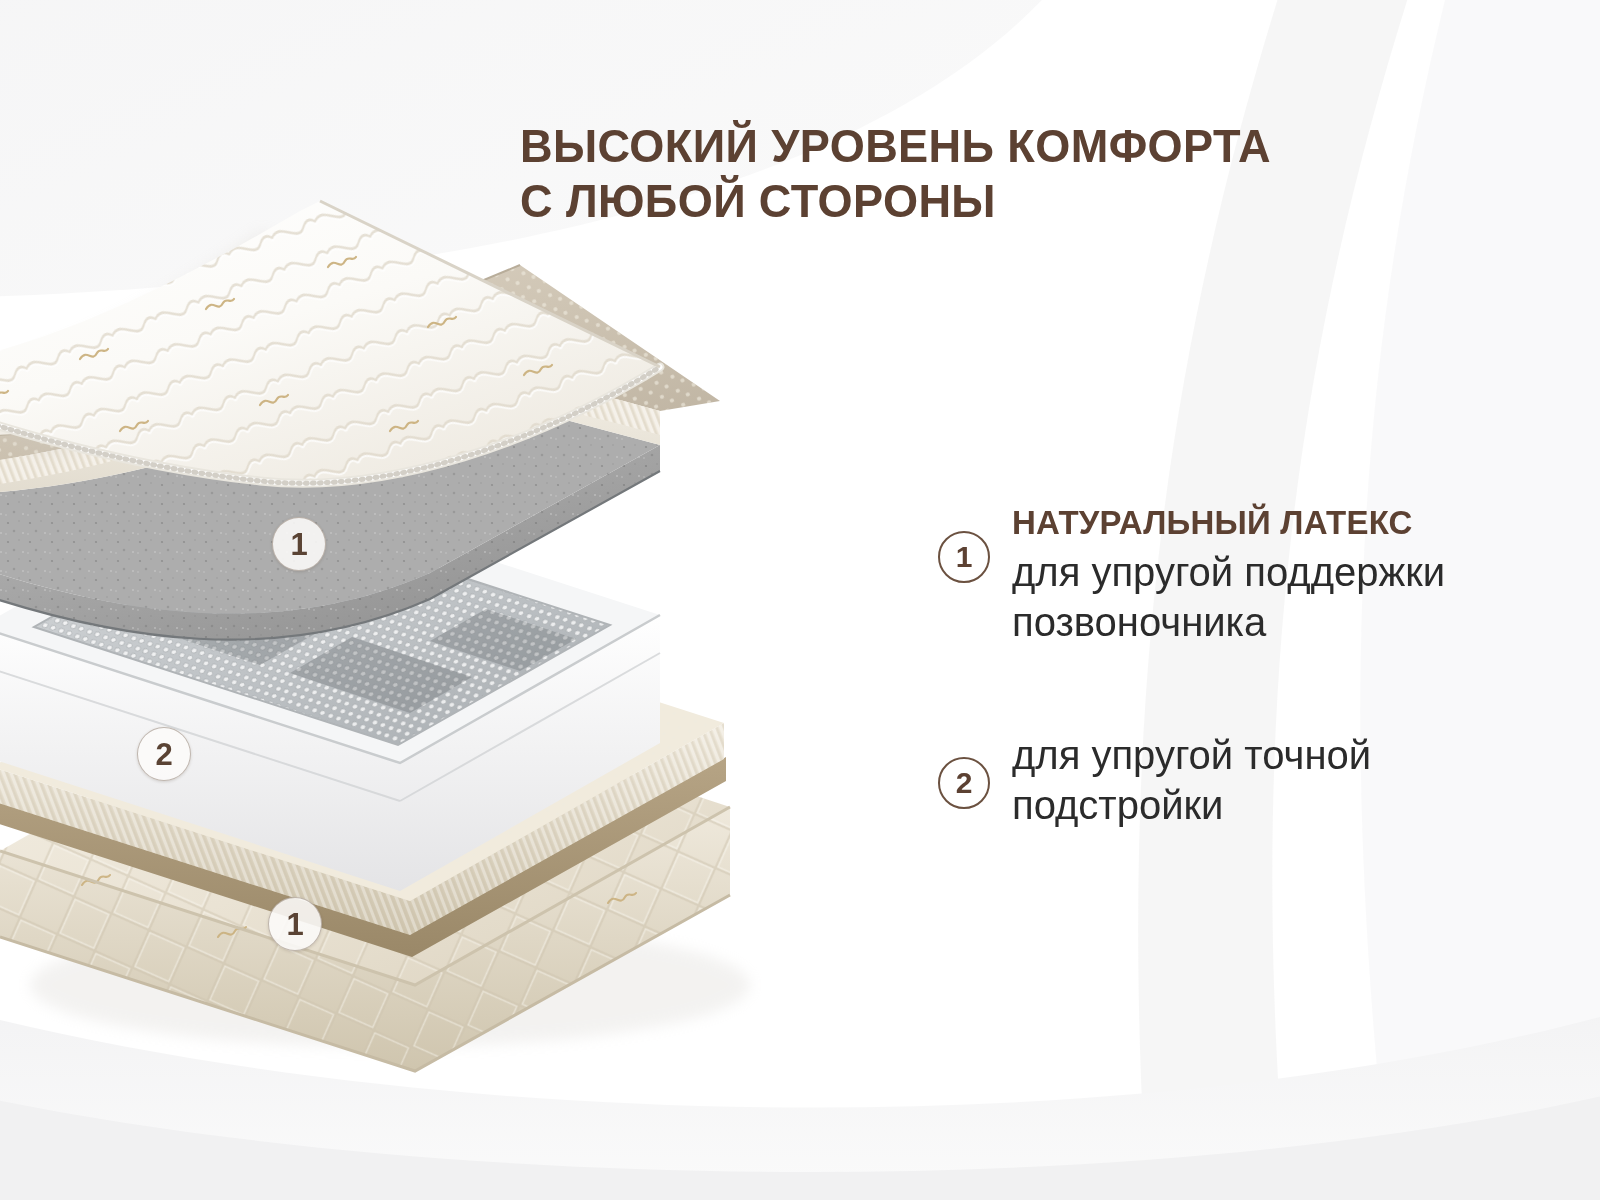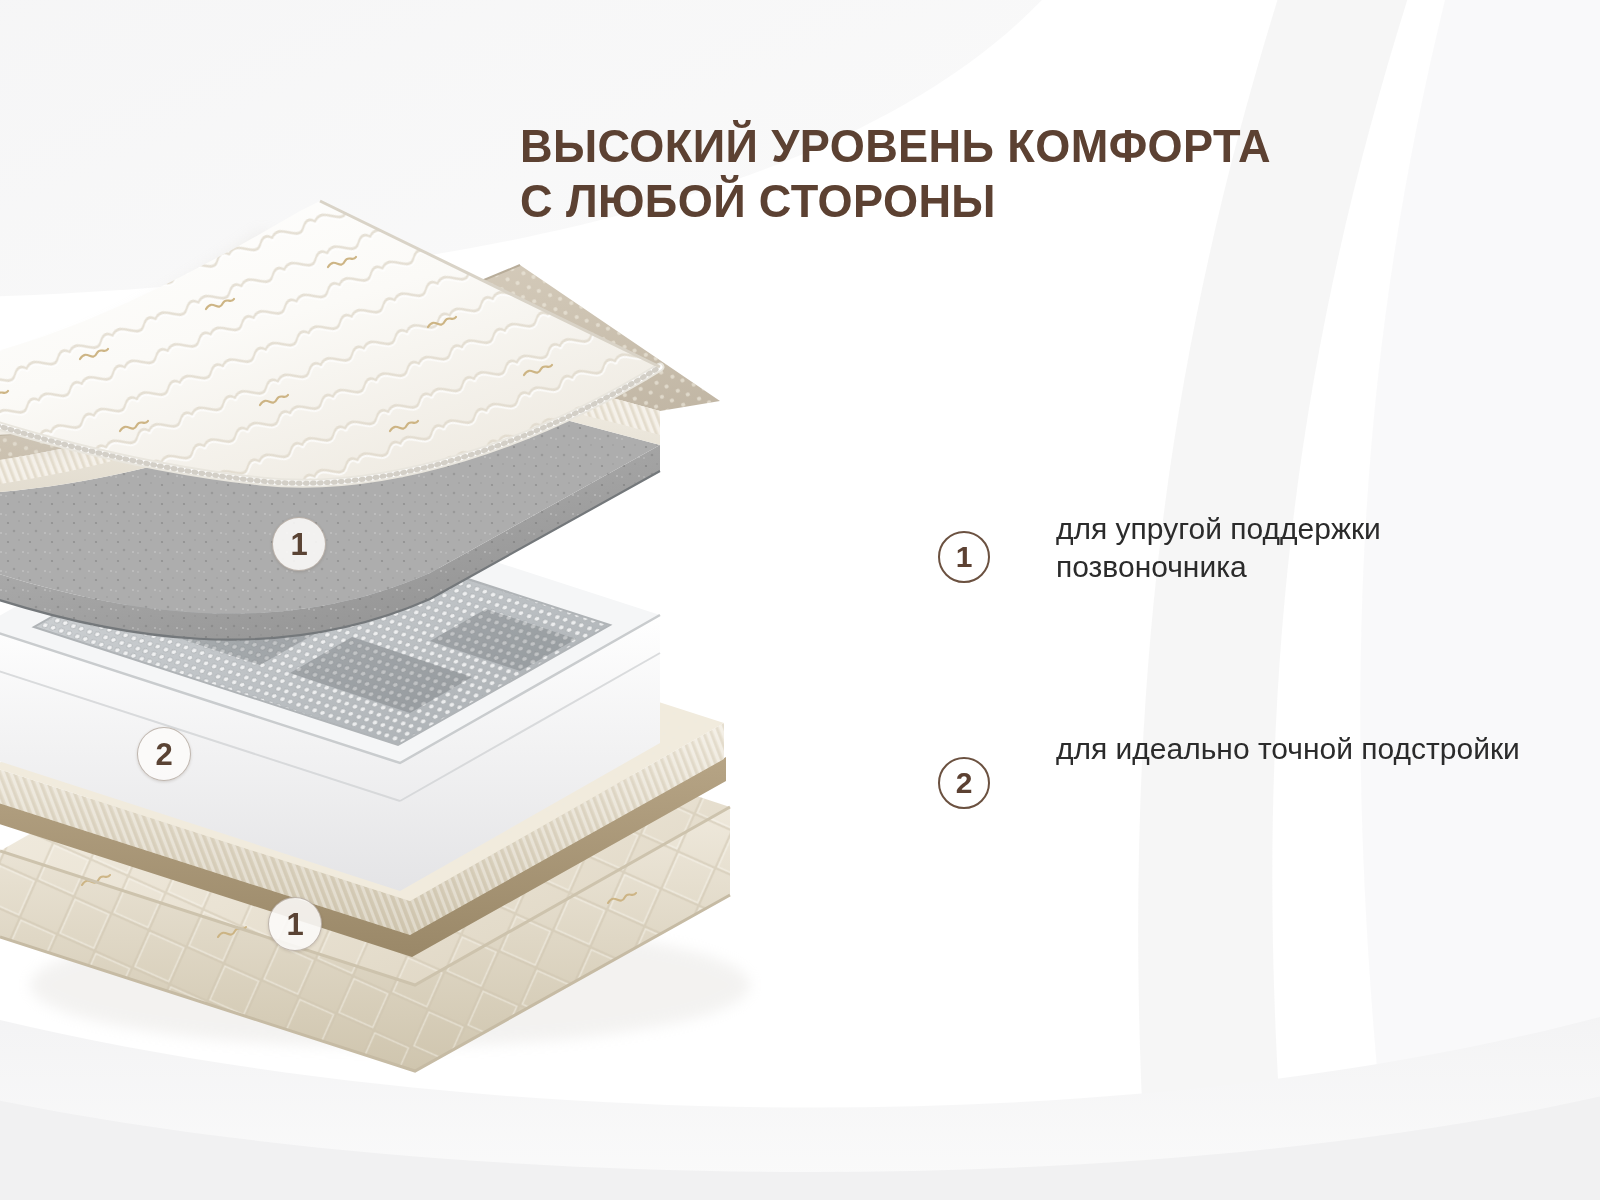--- a/index.html
+++ b/index.html
@@ -63,26 +63,25 @@
     font-weight:700;
     color:#5c4132;
     text-transform:uppercase;
     letter-spacing:0.2px;
     line-height:1.12;
     white-space:nowrap;
     font-stretch:condensed;
   }
   .legend-desc {
     margin-top:5px;
-    font-size:30px;
+    font-size:40px;
     font-weight:400;
     color:#2b2b2b;
     line-height:1.26;
     max-width:470px;
-    margin-left:44px;
   }
 
   
   #mattress { position:absolute; left:-40px; top:195px; z-index:4; }
 
   
   .badge {
     position:absolute;
     width:54px; height:54px;
     border-radius:50%;
@@ -344,25 +343,26 @@
 </svg>
 
 <div class="badge badge-a">1</div>
 <div class="badge badge-b">2</div>
 <div class="badge badge-c">1</div>
 
 <div class="legend legend-1">
   <div class="legend-row">
     <div class="legend-num">1</div>
     <div class="legend-text">
+      <div class="legend-title">НАТУРАЛЬНЫЙ ЛАТЕКС</div>
       <div class="legend-desc">для упругой поддержки позвоночника</div>
     </div>
   </div>
 </div>
 
 <div class="legend legend-2">
   <div class="legend-row">
     <div class="legend-num">2</div>
     <div class="legend-text">
-      <div class="legend-desc">для идеально точной подстройки</div>
+      <div class="legend-desc">для упругой точной подстройки</div>
     </div>
   </div>
 </div>
 
 </body></html>

